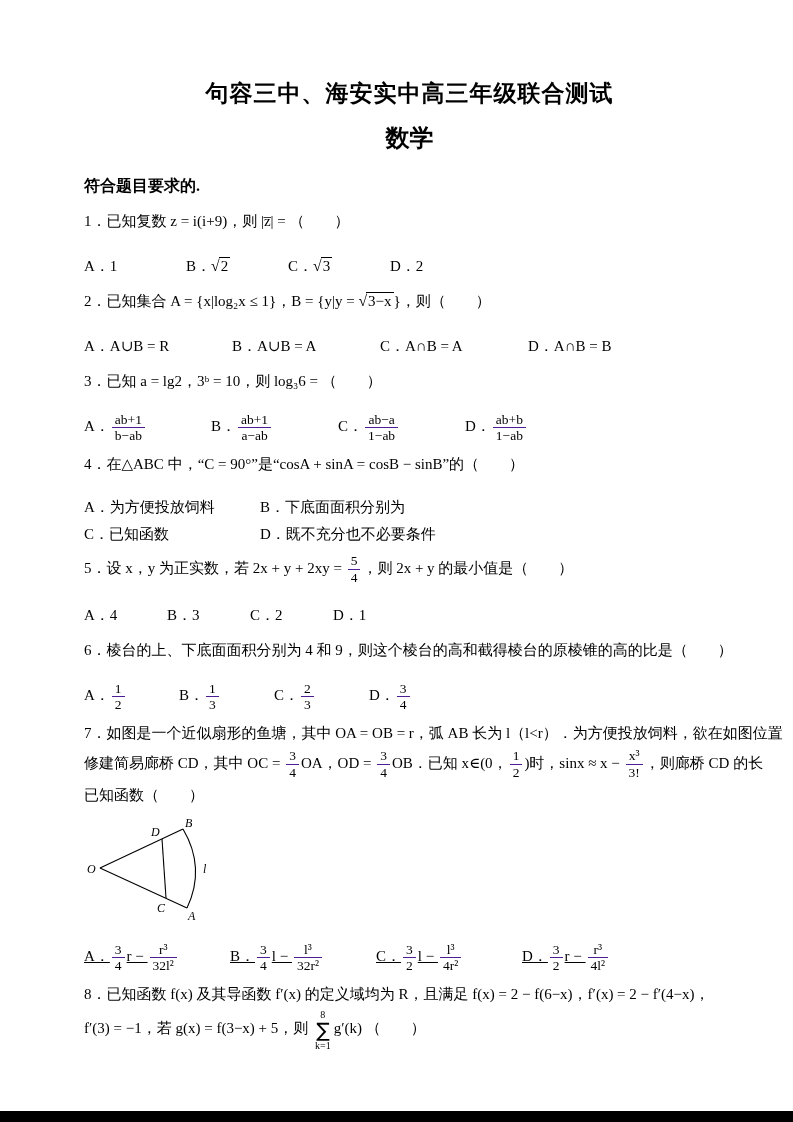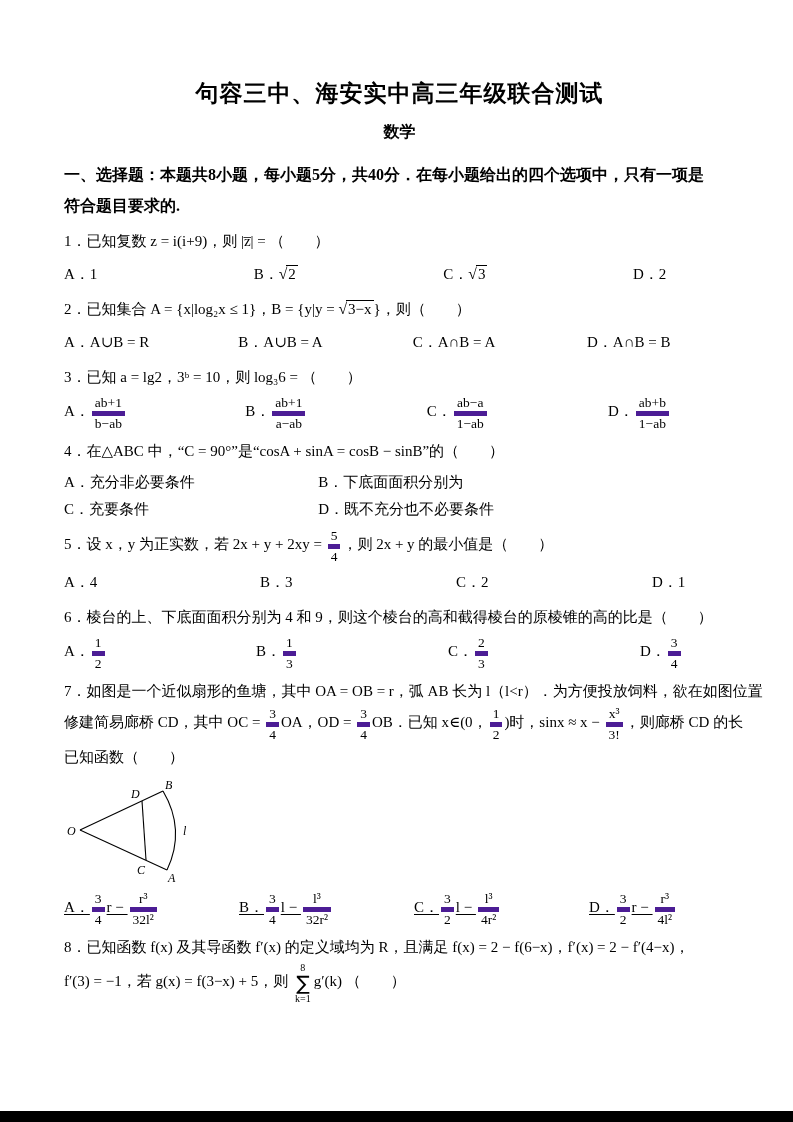--- a/index.html
+++ b/index.html
@@ -4,50 +4,49 @@
 <style>
   * { margin:0; padding:0; box-sizing:border-box; }
   html,body { width:793px; height:1122px; }
   body {
     background:#ffffff;
     color:#000000;
     font-family:"Liberation Serif","DejaVu Serif",serif;
     position:relative;
     overflow:hidden;
   }
-  .page { padding:78px 58px 0 64px; }
+  .page { padding:78px 58px 0 84px; }
 
   .title {
     text-align:center;
     font-size:23px;
     font-weight:bold;
     letter-spacing:1px;
   }
   .subject {
     text-align:center;
-    font-size:16px;
+    font-size:24px;
     font-weight:bold;
     margin-top:13px;
   }
   .intro {
     margin-top:16px;
     font-weight:bold;
     font-size:16px;
   }
   .intro-line { line-height:31px; white-space:nowrap; }
 
   .question { margin-top:5px; font-size:15px; }
   .qline { line-height:30px; white-space:nowrap; }
 
   .options {
     display:flex;
     line-height:30px;
-    margin-top:3px;
+    margin-top:15px;
     white-space:nowrap;
-    justify-content:space-between;
   }
   .option { flex:0 0 auto; }
   .options.w82  .option { width:83px; }
   .options.w95  .option { width:95px; }
   .options.w97  .option { width:102px; }
   .options.w127 .option { width:127px; }
   .options.w147 .option { width:146px;text-decoration:underline; }
   .options.w152 .option { width:148px; }
   .options.grid2 {
     display:grid;
@@ -59,21 +58,21 @@
   
   .frac {
     display:inline-flex;
     flex-direction:column;
     text-align:center;
     vertical-align:middle;
     margin:0 2px;
     font-size:13.5px;
     line-height:1.15;
   }
-  .frac .num { border-bottom:5px solid #4c1d95; padding:0 3px; }
+  .frac .num { border-bottom:1px solid #4c1d95; padding:0 3px; }
   .frac .den { padding:0 3px; }
 
   .sqrt { white-space:nowrap; }
   .sqrt .rad { font-size:1.05em; }
   .sqrt .radicand {
     display:inline-block;
     border-top:1.2px solid #000;
     margin-left:-1px;
     padding:0 2px;
     line-height:1.15;
@@ -107,21 +106,20 @@
     background:#000;
   }
 </style>
 </head>
 <body>
 
 <div class="page">
   <div class="title">句容三中、海安实中高三年级联合测试</div>
   <div class="subject">数学</div>
   <div class="intro">
-    <div class="intro-line">一、选择题：本题共8小题，每小题5分，共40分．在每小题给出的四个选项中，只有一项是</div>
     <div class="intro-line">符合题目要求的.</div>
   </div>
   <div>
       <div class="question">
         <div class="qline">1．已知复数 z = i(i+9)，则 |z̅| = （　　）</div>
         <div class="options w97">
           <span class="option">A．1</span>
           <span class="option">B．<span class="sqrt"><span class="rad">√</span><span class="radicand">2</span></span></span>
           <span class="option">C．<span class="sqrt"><span class="rad">√</span><span class="radicand">3</span></span></span>
           <span class="option">D．2</span>
@@ -153,23 +151,23 @@
             </span></span>
           <span class="option">D．<span class="frac">
               <span class="num">ab+b</span>
               <span class="den">1−ab</span>
             </span></span>
         </div>
       </div>
       <div class="question">
         <div class="qline">4．在△ABC 中，“C = 90°”是“cosA + sinA = cosB − sinB”的（　　）</div>
         <div class="options grid2">
-          <span class="option">A．充分非必要条件</span>
+          <span class="option">A．为方便投放饲料</span>
           <span class="option">B．下底面面积分别为</span>
-          <span class="option">C．充要条件</span>
+          <span class="option">C．已知函数</span>
           <span class="option">D．既不充分也不必要条件</span>
         </div>
       </div>
       <div class="question">
         <div class="qline">5．设 x，y 为正实数，若 2x + y + 2xy = <span class="frac">
             <span class="num">5</span>
             <span class="den">4</span>
           </span>，则 2x + y 的最小值是（　　）</div>
         <div class="options w82">
           <span class="option">A．4</span>

